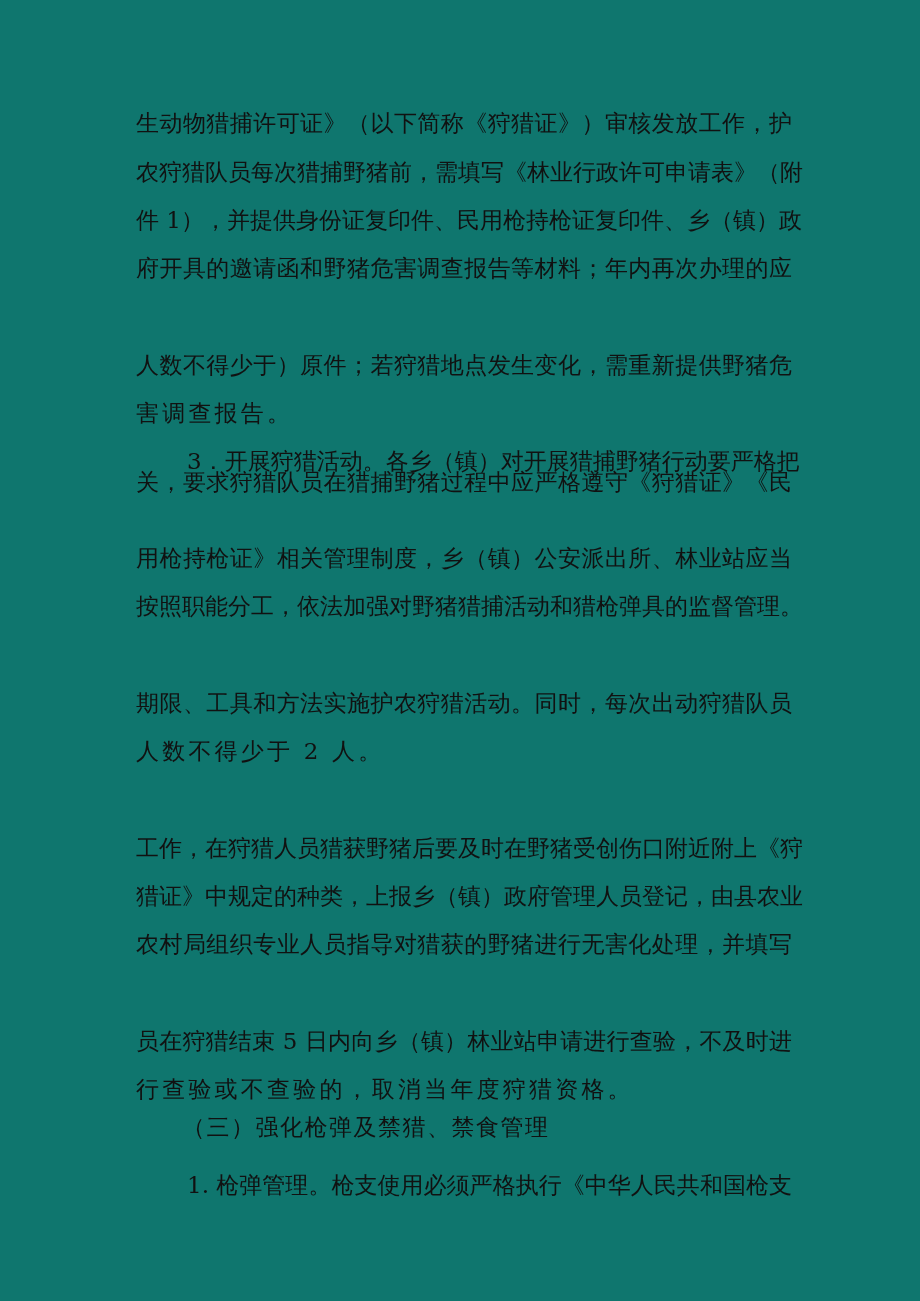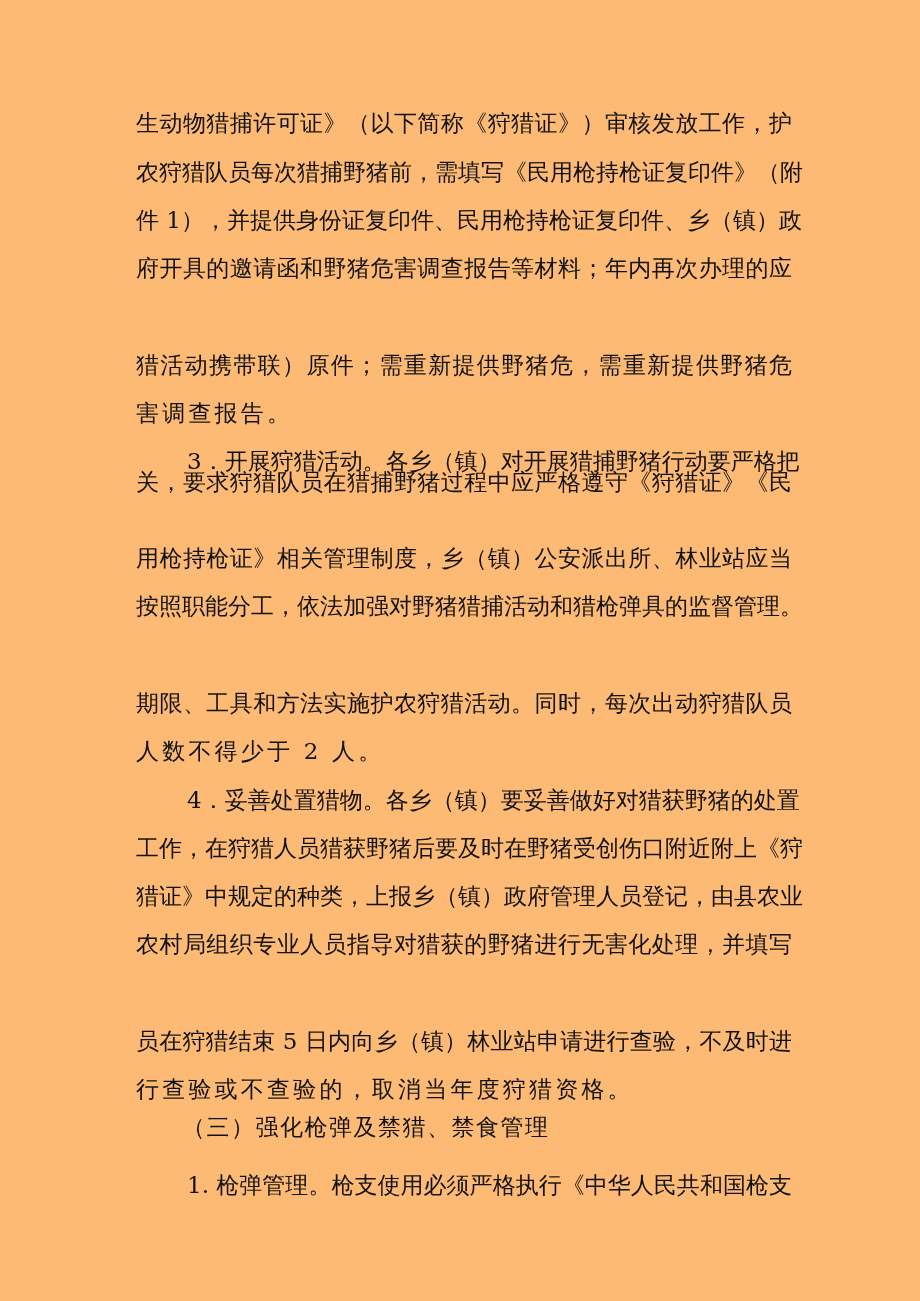--- a/index.html
+++ b/index.html
@@ -1,19 +1,19 @@
 <!DOCTYPE html>
 <html><head>
 <meta charset="utf-8">
 <style>
   html, body { margin: 0; padding: 0; background: #ffffff; }
   body { width: 920px; height: 1301px; position: relative; overflow: hidden; }
   .page {
     position: absolute; left: 0; top: 0; width: 920px; height: 1301px;
-    background: #fdba74;
+    background: #0f766e;
   }
   .line {
     position: absolute;
     left: 136px;
     width: 656px;
     height: 30px;
     line-height: 30px;
     font-family: "DejaVu Serif", "Liberation Serif", serif;
     font-size: 23px;
     color: #111111;
@@ -23,34 +23,33 @@
   }
   .line.last { text-align-last: left; letter-spacing: 3.2px; }
   .line.indent { left: 187px; width: 605px; }
   .line.heading { left: 182px; width: 600px; text-align-last: left; letter-spacing: 1.5px; }
 </style>
 </head>
 <body>
 
 <div class="page">
   <div class="line" style="top:108px">生动物猎捕许可证》（以下简称《狩猎证》）审核发放工作，护</div>
-  <div class="line" style="top:157px">农狩猎队员每次猎捕野猪前，需填写《民用枪持枪证复印件》（附</div>
+  <div class="line" style="top:157px">农狩猎队员每次猎捕野猪前，需填写《林业行政许可申请表》（附</div>
   <div class="line" style="top:205px">件 1），并提供身份证复印件、民用枪持枪证复印件、乡（镇）政</div>
   <div class="line" style="top:253px">府开具的邀请函和野猪危害调查报告等材料；年内再次办理的应</div>
-  <div class="line" style="top:350px">猎活动携带联）原件；需重新提供野猪危，需重新提供野猪危</div>
+  <div class="line" style="top:350px">人数不得少于）原件；若狩猎地点发生变化，需重新提供野猪危</div>
   <div class="line last" style="top:398px">害调查报告。</div>
 
   <div class="line indent" style="top:446px">3．开展狩猎活动。各乡（镇）对开展猎捕野猪行动要严格把</div>
   <div class="line" style="top:467px">关，要求狩猎队员在猎捕野猪过程中应严格遵守《狩猎证》《民</div>
   <div class="line" style="top:543px">用枪持枪证》相关管理制度，乡（镇）公安派出所、林业站应当</div>
   <div class="line" style="top:591px">按照职能分工，依法加强对野猪猎捕活动和猎枪弹具的监督管理。</div>
   <div class="line" style="top:688px">期限、工具和方法实施护农狩猎活动。同时，每次出动狩猎队员</div>
   <div class="line last" style="top:736px">人数不得少于 2 人。</div>
 
-  <div class="line indent" style="top:785px">4．妥善处置猎物。各乡（镇）要妥善做好对猎获野猪的处置</div>
   <div class="line" style="top:833px">工作，在狩猎人员猎获野猪后要及时在野猪受创伤口附近附上《狩</div>
   <div class="line" style="top:881px">猎证》中规定的种类，上报乡（镇）政府管理人员登记，由县农业</div>
   <div class="line" style="top:929px">农村局组织专业人员指导对猎获的野猪进行无害化处理，并填写</div>
   <div class="line" style="top:1026px">员在狩猎结束 5 日内向乡（镇）林业站申请进行查验，不及时进</div>
   <div class="line last" style="top:1074px">行查验或不查验的，取消当年度狩猎资格。</div>
 
   <div class="line heading" style="top:1112px">（三）强化枪弹及禁猎、禁食管理</div>
   <div class="line indent" style="top:1170px">1. 枪弹管理。枪支使用必须严格执行《中华人民共和国枪支</div>
 </div>
 

